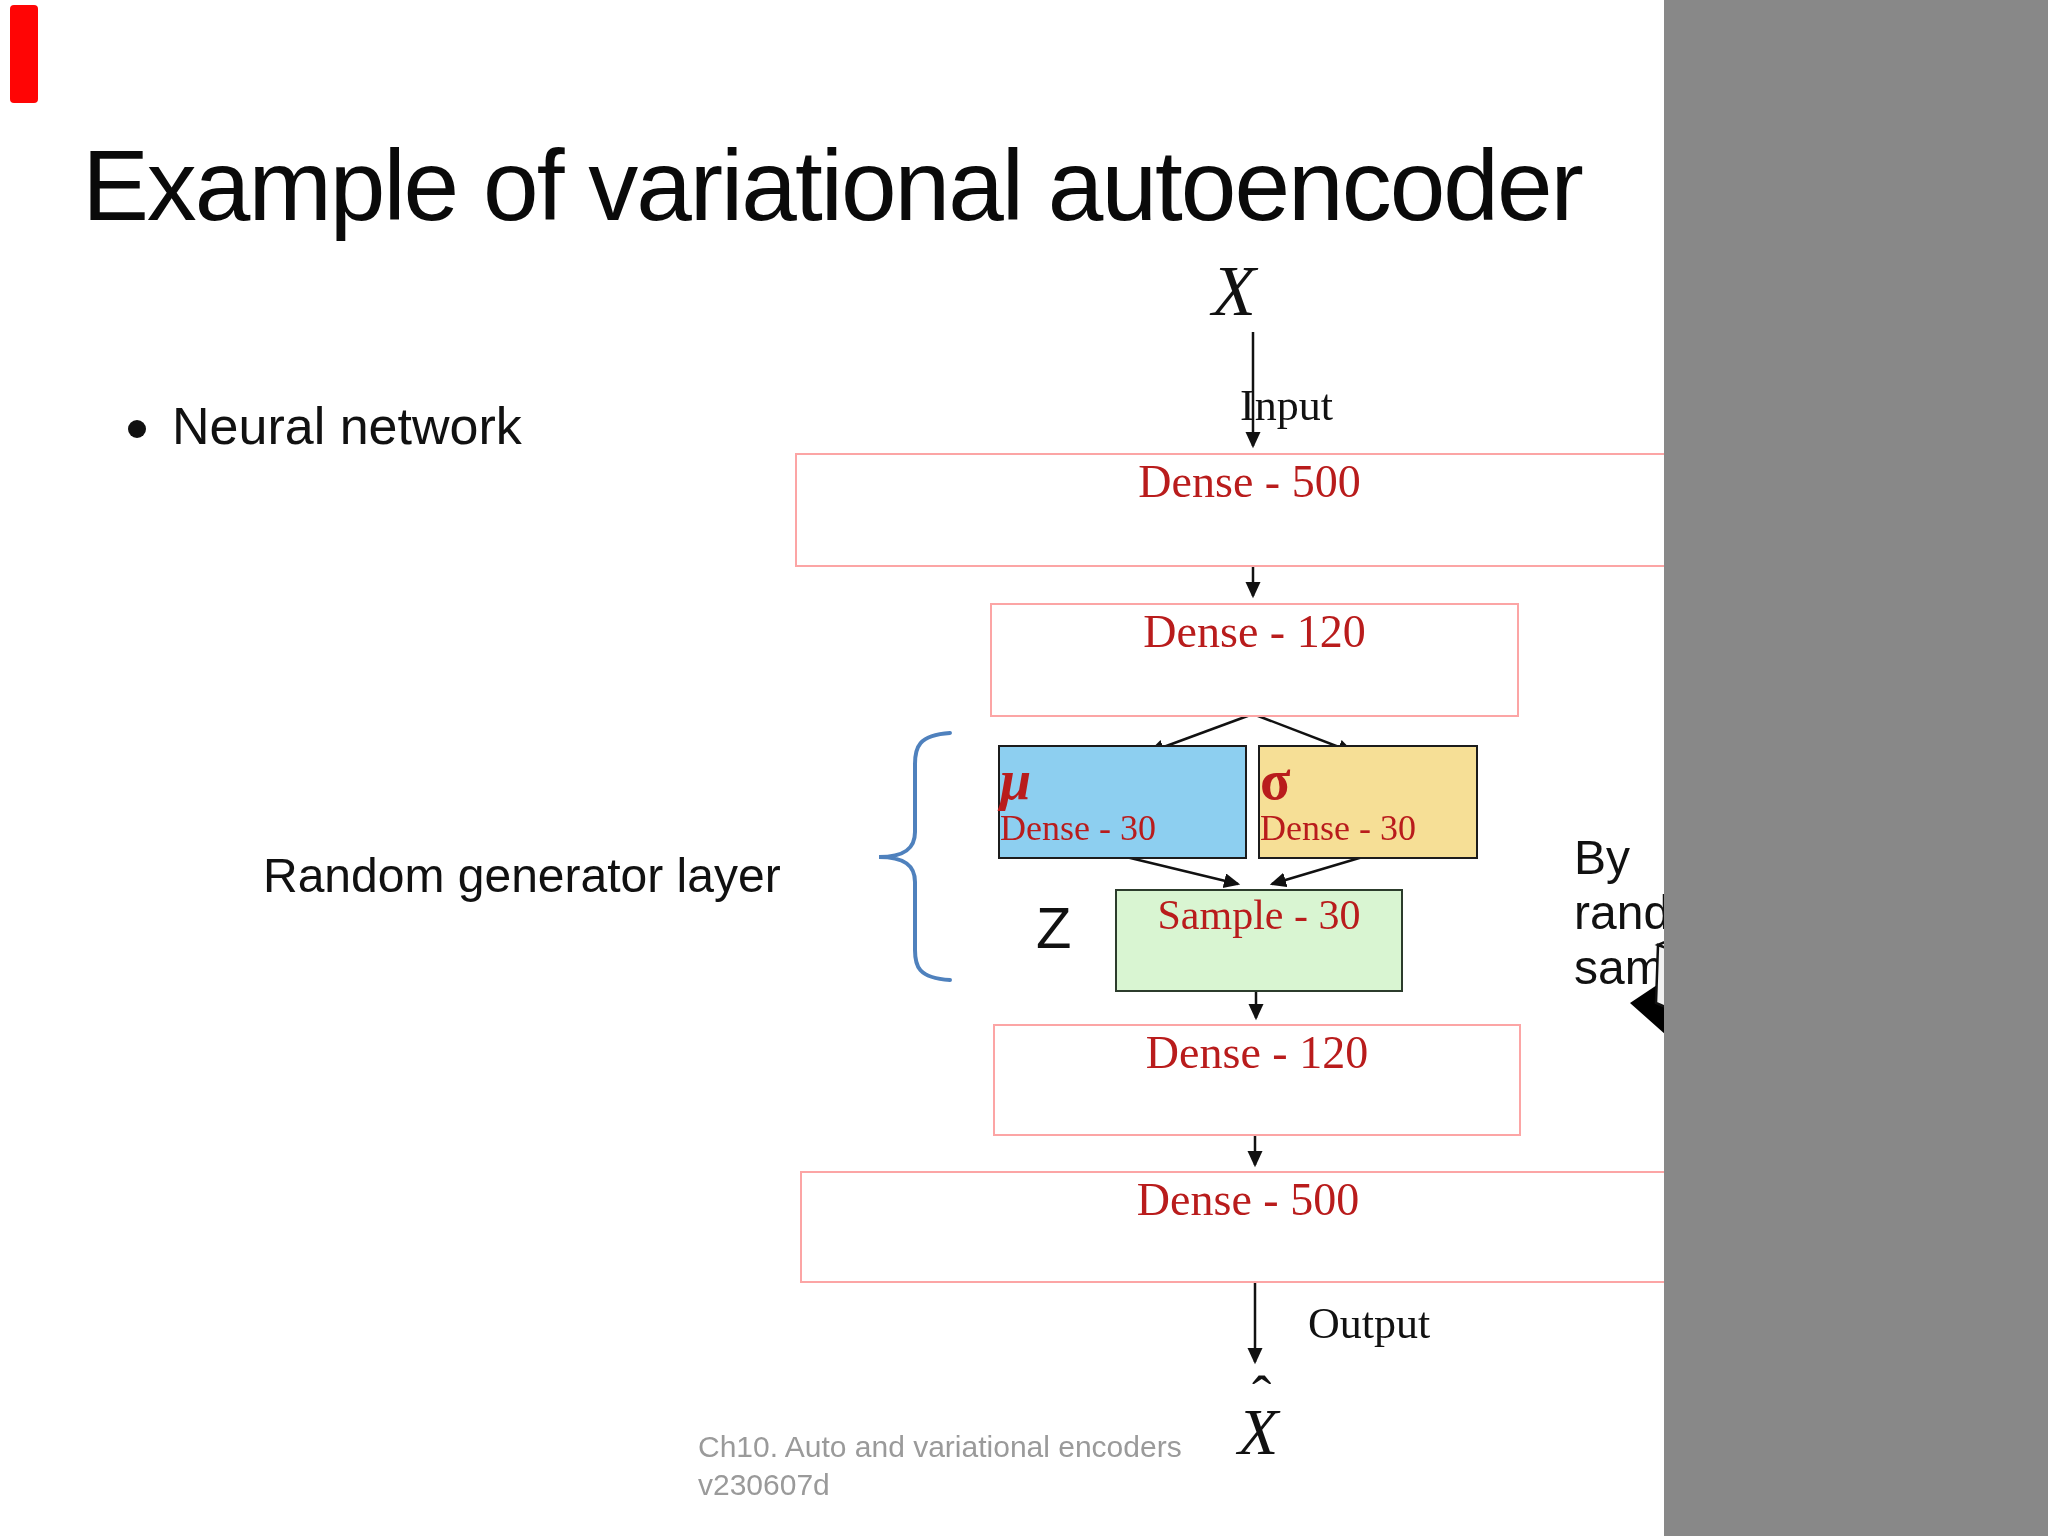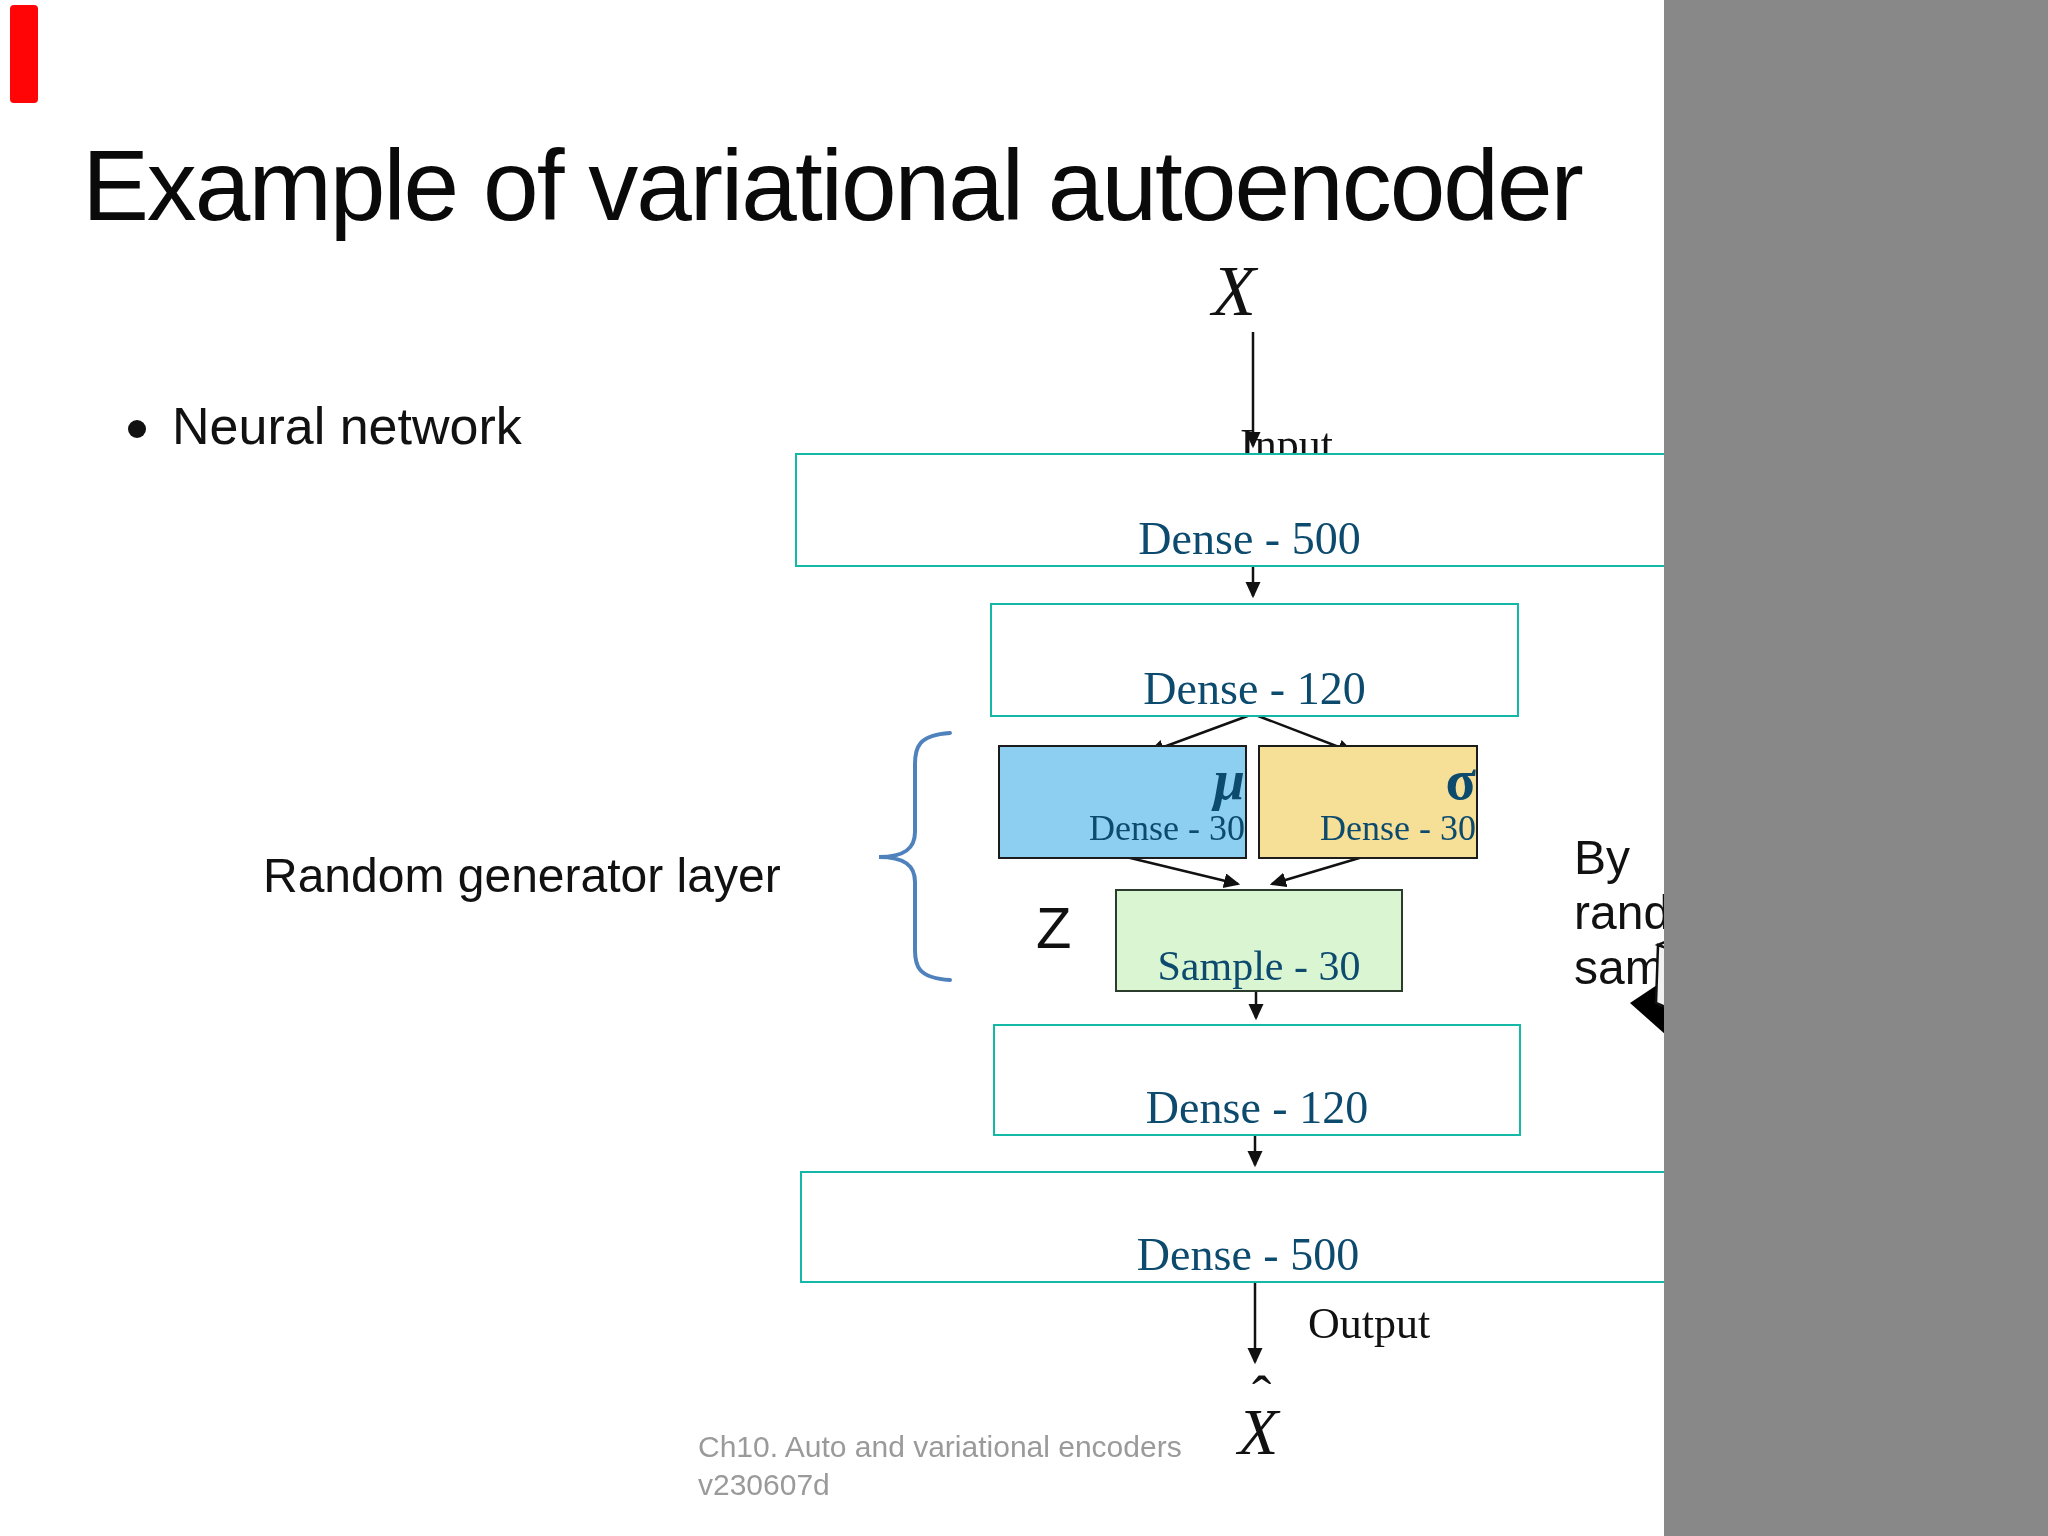--- a/index.html
+++ b/index.html
@@ -10,37 +10,37 @@
 
   .red-marker{left:10px;top:5px;width:28px;height:98px;background:#ff0505;border-radius:4px;}
 
   .title{left:0;right:0;top:128px;text-align:center;font-size:100px;letter-spacing:-2px;
          color:#0a0a0a;white-space:nowrap;}
 
   .bullet-dot{left:128px;top:420px;width:18px;height:18px;border-radius:50%;background:#111;}
   .bullet-text{left:172px;top:396px;font-size:52px;}
 
   
-  .node{display:flex;align-items:flex-end;justify-content:center;background:#fff;
-        border:2px solid #14b8a6;font-size:46px;color:#0c4a6e;}
+  .node{display:flex;align-items:flex-start;justify-content:center;background:#fff;
+        border:2px solid #fca5a5;font-size:46px;color:#b91c1c;}
   .node.small{font-size:42px;}
   .node.col{flex-direction:column;justify-content:center;gap:2px;}
   .d500a{left:795px;top:453px;width:905px;height:110px;}
   .d120a{left:990px;top:603px;width:525px;height:110px;}
   .mu-box{left:998px;top:745px;width:245px;height:110px;background:#8dcff0;border-color:#1c1c1c;}
   .sigma-box{left:1258px;top:745px;width:216px;height:110px;background:#f6df96;border-color:#1c1c1c;}
   .sample-box{left:1115px;top:889px;width:284px;height:99px;background:#d9f5d2;border-color:#2c3c2c;}
   .d120b{left:993px;top:1024px;width:524px;height:108px;}
   .d500b{left:800px;top:1171px;width:892px;height:108px;}
   .greek{font-size:56px;font-weight:bold;line-height:50px;}
   .greek.it{font-style:italic;}
   .sub-label{font-size:36px;}
 
   .x-top{left:1212px;top:250px;font-size:72px;font-style:italic;}
-  .input-label{left:1240px;top:380px;font-size:44px;margin-top:39px;}
+  .input-label{left:1240px;top:380px;font-size:44px;}
   .z-label{left:1036px;top:894px;font-size:58px;font-family:"Liberation Sans",sans-serif;}
   .output-label{left:1308px;top:1298px;font-size:44px;}
   .x-hat{left:1238px;top:1368px;width:80px;text-align:left;}
   .x-hat .hat{position:absolute;left:14px;top:-6px;font-size:58px;}
   .x-hat .base{position:relative;display:block;margin-top:26px;font-size:66px;font-style:italic;}
 
   .rand-label{left:263px;top:848px;font-size:48px;}
   .sampling-label{left:1574px;top:830px;font-size:48px;}
 
   .footer-block{left:698px;top:1428px;width:660px;text-align:left;font-size:30px;

